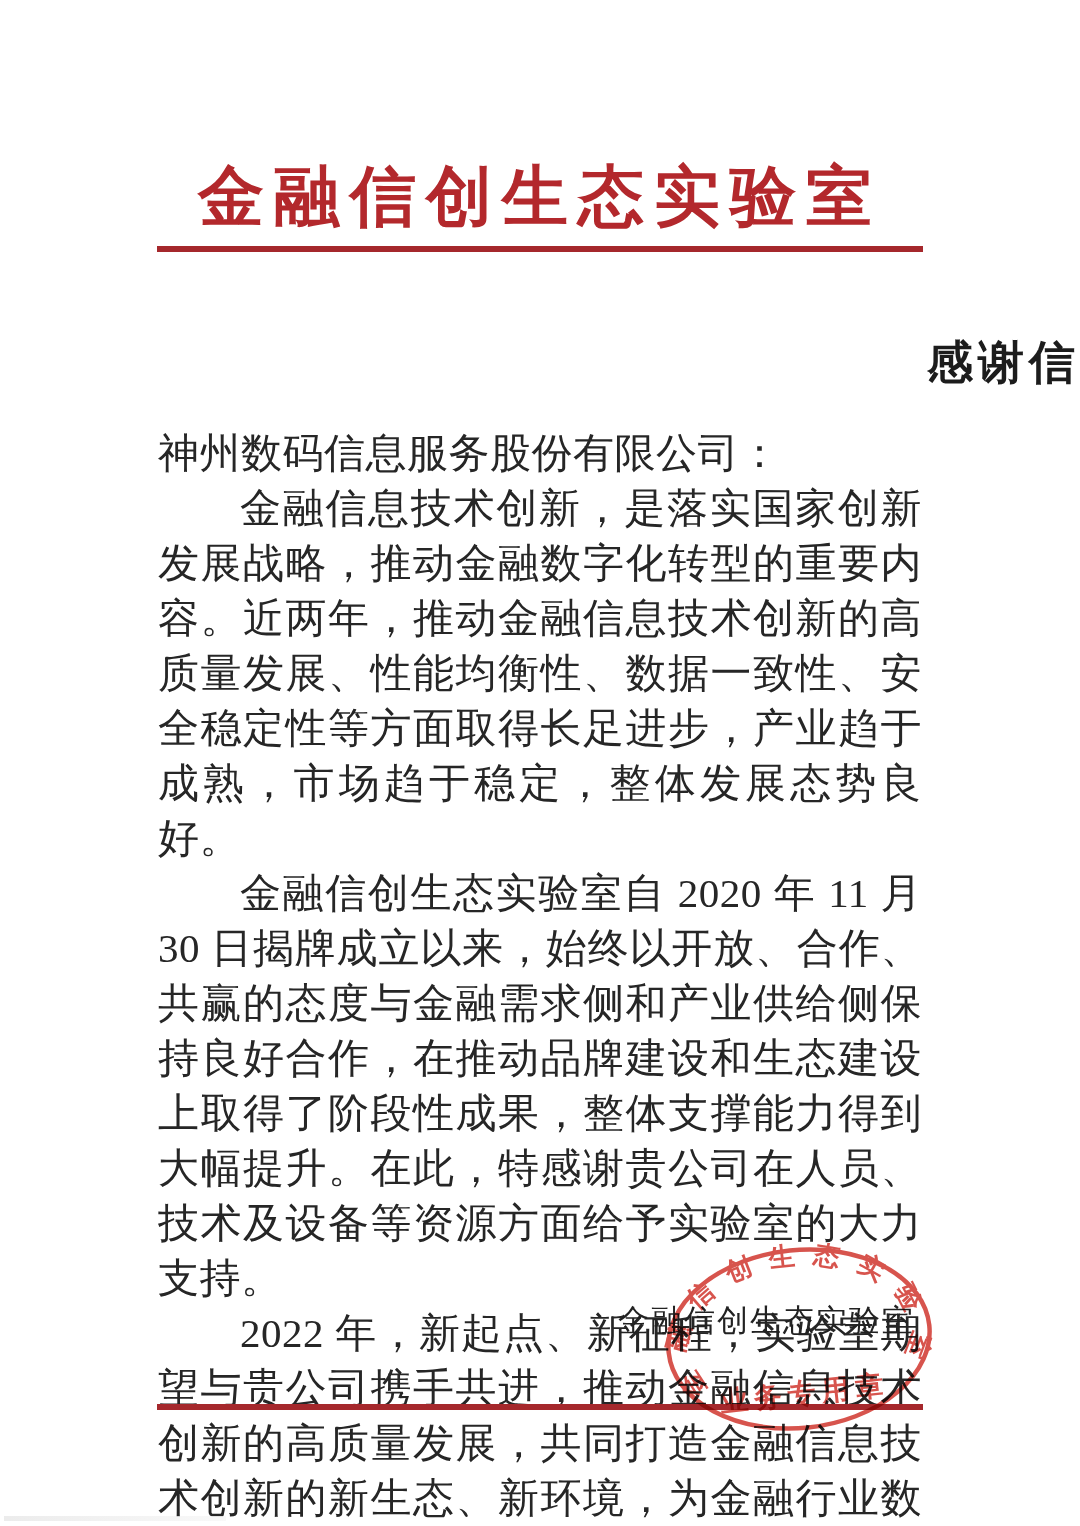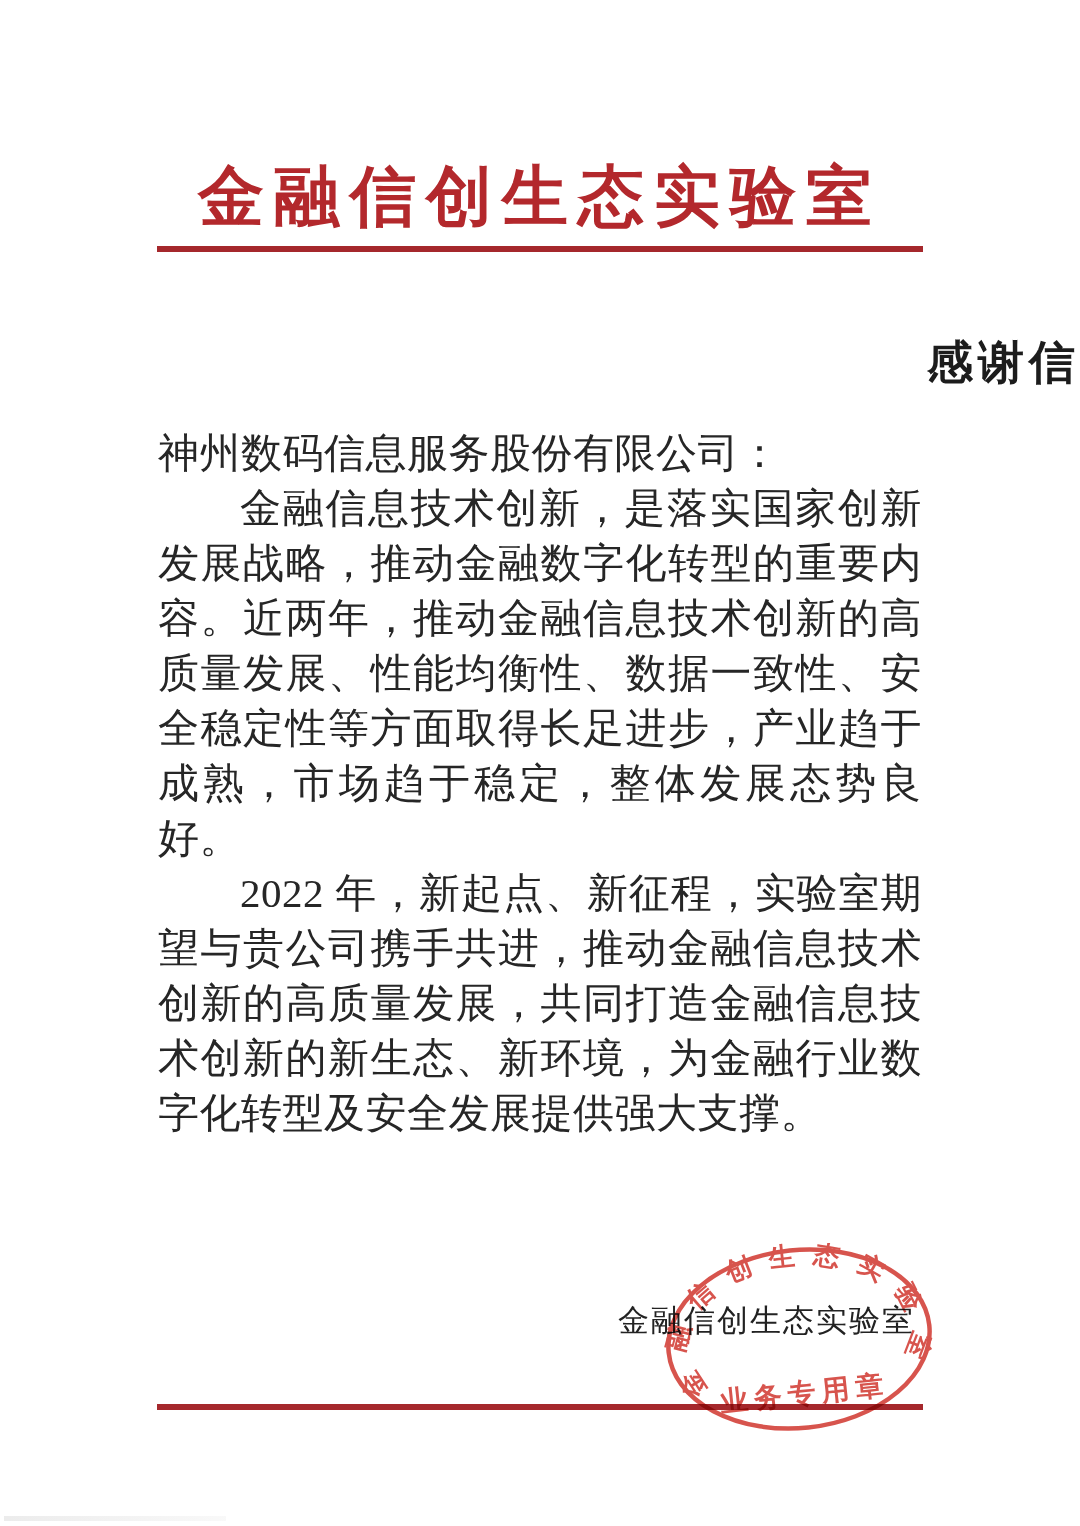--- a/index.html
+++ b/index.html
@@ -120,20 +120,21 @@
 
   <div class="letterhead-title">金融信创生态实验室</div>
 
   <div class="rule rule-header"></div>
 
   <div class="doc-title">感谢信</div>
 
   <div class="letter-body">
     <p class="recipient">神州数码信息服务股份有限公司：</p>
     <p>金融信息技术创新，是落实国家创新发展战略，推动金融数字化转型的重要内容。近两年，推动金融信息技术创新的高质量发展、性能均衡性、数据一致性、安全稳定性等方面取得长足进步，产业趋于成熟，市场趋于稳定，整体发展态势良好。</p>
+    <p>金融信创生态实验室自 2020 年 11 月 30 日揭牌成立以来，始终以开放、合作、共赢的态度与金融需求侧和产业供给侧保持良好合作，在推动品牌建设和生态建设上取得了阶段性成果，整体支撑能力得到大幅提升。在此，特感谢贵公司在人员、技术及设备等资源方面给予实验室的大力支持。</p>
     <p>2022 年，新起点、新征程，实验室期望与贵公司携手共进，推动金融信息技术创新的高质量发展，共同打造金融信息技术创新的新生态、新环境，为金融行业数字化转型及安全发展提供强大支撑。</p>
   </div>
 
   <div class="signature-org">金融信创生态实验室</div>
 
 
   <div class="rule rule-footer"></div>
 
   <svg class="stamp" viewBox="0 0 276 192" xmlns="http://www.w3.org/2000/svg">
     <g transform="rotate(-6 138 96)" fill="none">

